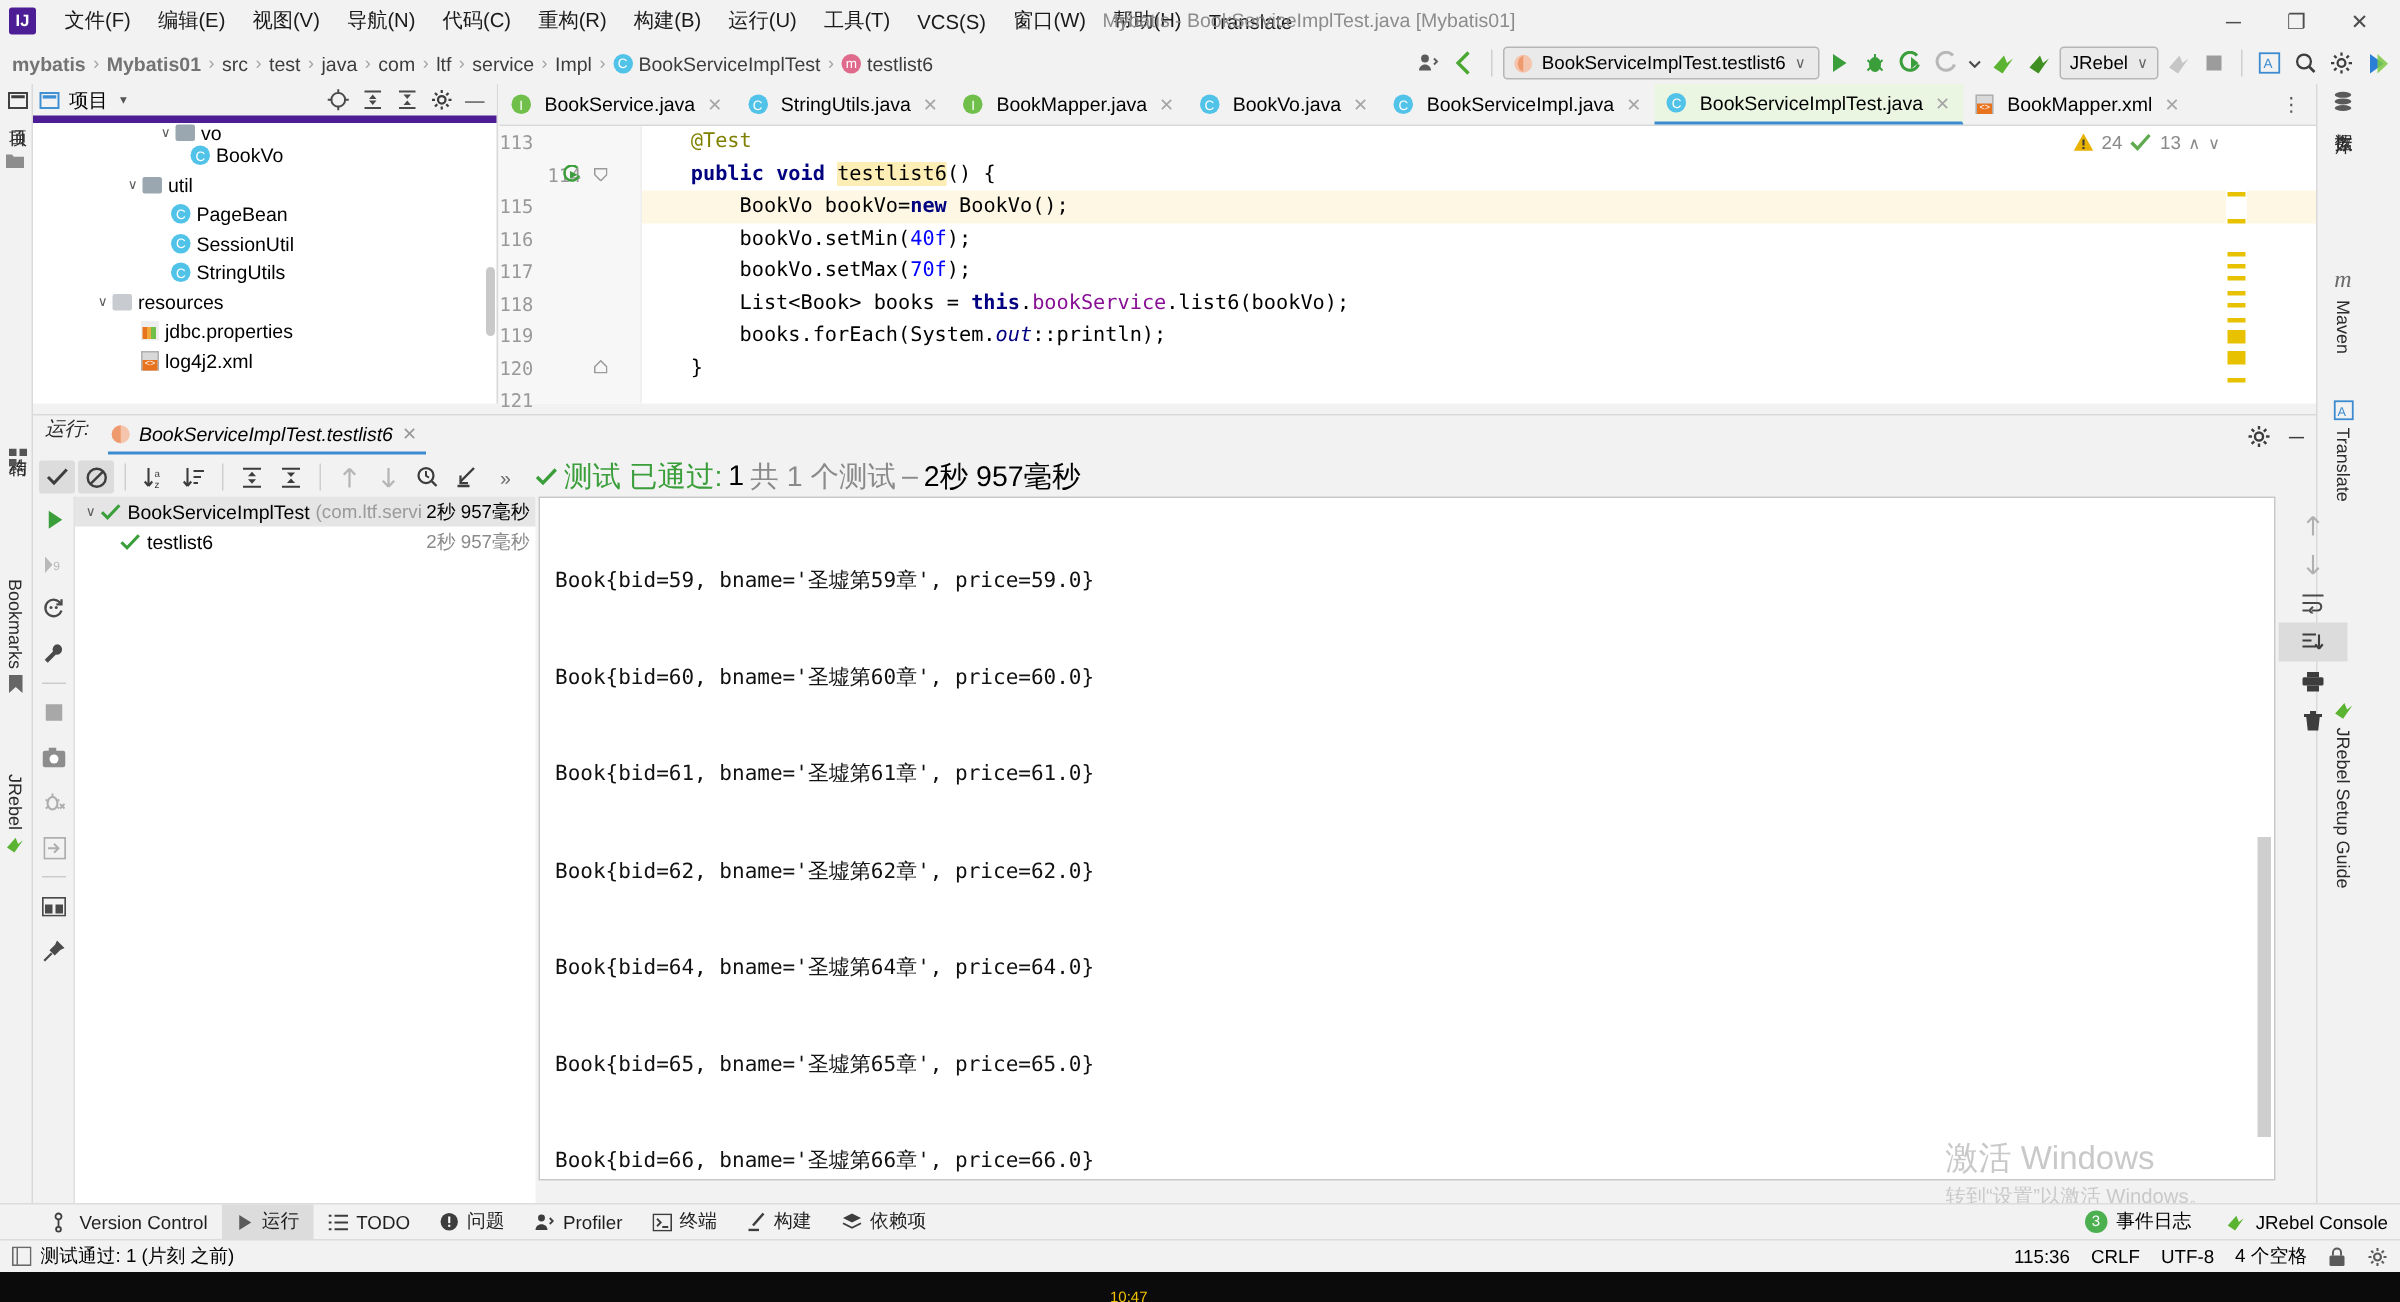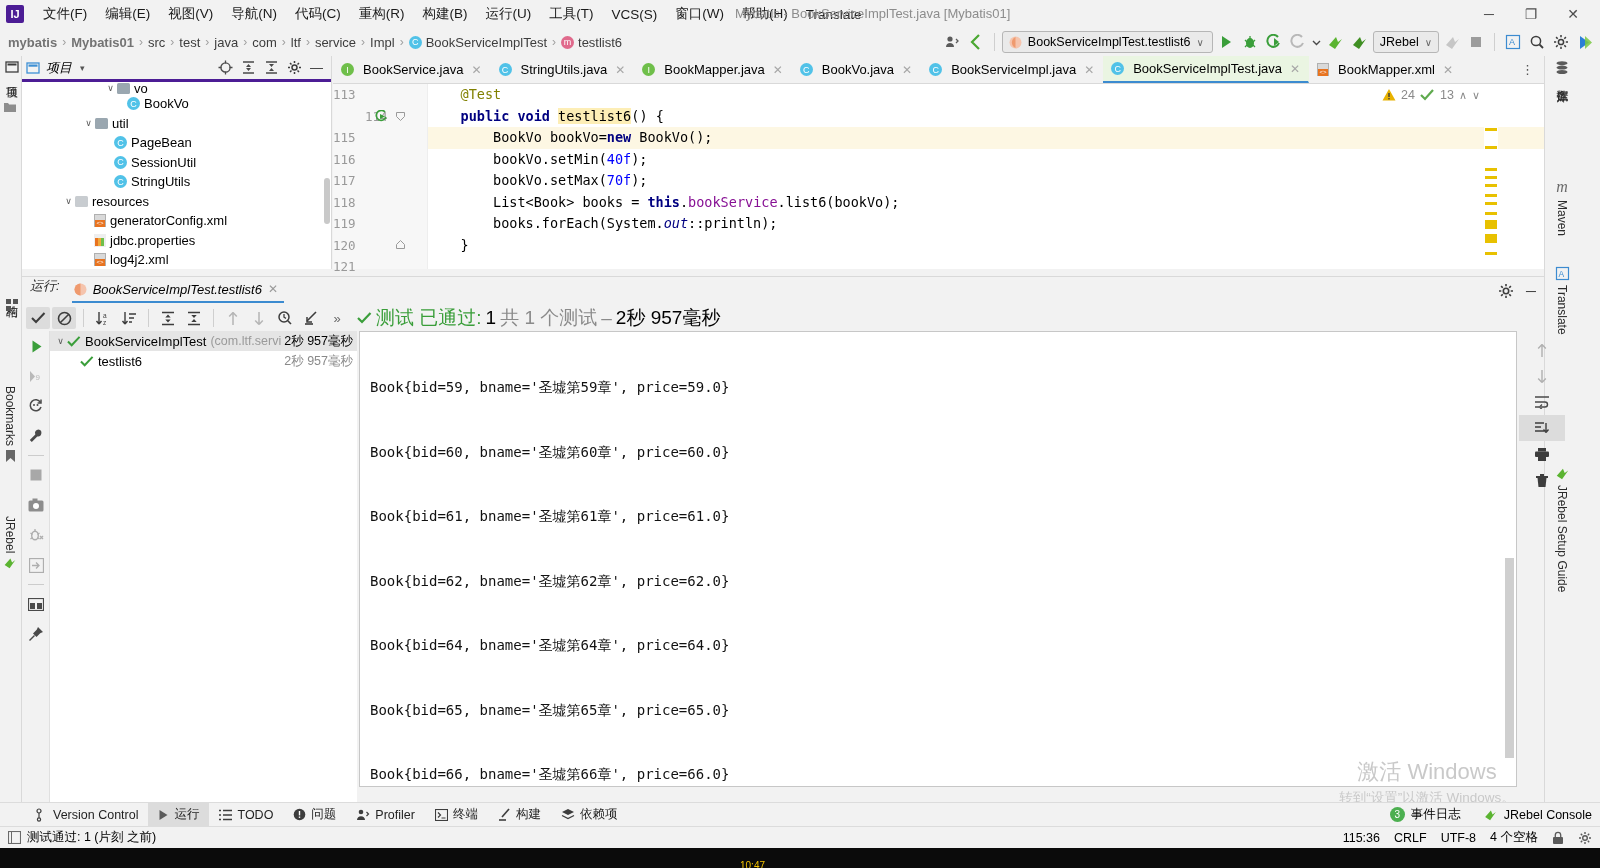--- a/index.html
+++ b/index.html
@@ -60,21 +60,21 @@
   }
   .strip-item { position:absolute; left:3px; display:flex; flex-direction:column; align-items:center; gap:3px; }
 
   
   .project {
     position:absolute; left:22px; top:56px; width:310px; height:213px;
     background:#fff; border-right:1px solid #d9d9d9;
   }
   .project-header {
     height:26px; background:#f2f2f2; display:flex; align-items:center;
-    padding:0 4px; border-bottom:3px solid #4c1d95;font-style:italic;
+    padding:0 4px; border-bottom:5px solid #4c1d95;
   }
   .proj-title { font-size:13px; margin-left:6px; }
   .tree { position:relative; height:186px; overflow:hidden; font-size:13px; }
   .trow { display:flex; align-items:center; height:19.5px; white-space:nowrap; }
   .ic-c, .ic-i {
     width:13px; height:13px; border-radius:50%; color:#fff; font-size:9px;
     display:inline-flex; align-items:center; justify-content:center; margin-right:4px; flex:none;
   }
   .ic-c { background:#51c2e8; }
   .ic-i { background:#6fbf4a; }
@@ -214,21 +214,21 @@
   }
   .console-right {
     position:absolute; left:1497px; top:54px; width:46px; height:482px;
   }
   .cr-btn { width:46px; height:26px; display:flex; align-items:center; justify-content:center; color:#4a4a4a; }
   .cr-btn.on { background:#dcdcdc; }
   .cr-btn.dim { color:#b9b9b9; }
 
   
   .watermark {
-    position:absolute; left:1297px; top:757px; width:260px; text-align:center;
+    position:absolute; left:1297px; top:757px; width:260px; text-align:left;
     color:#c9c9c9; pointer-events:none;
   }
   .wm1 { font-size:22px; }
   .wm2 { font-size:13.5px; margin-top:2px; }
   .csdn {
     position:absolute; left:1245px; top:826px; font-size:20px; color:#cfcfcf;
     letter-spacing:1px; pointer-events:none;
   }
 
   
@@ -497,24 +497,20 @@
       <div class="trow" style="padding-left:92px;">
         <span class="ic-c">C</span>
         <span>StringUtils</span>
       </div>
       <div class="trow" style="padding-left:40px;">
         <span class="chev">∨</span>
         <span class="folder res"></span>
         <span>resources</span>
       </div>
       <div class="trow" style="padding-left:72px;">
-        <span class="xmlicon"></span>
-        <span>generatorConfig.xml</span>
-      </div>
-      <div class="trow" style="padding-left:72px;">
         <span class="propicon"></span>
         <span>jdbc.properties</span>
       </div>
       <div class="trow" style="padding-left:72px;">
         <span class="xmlicon"></span>
         <span>log4j2.xml</span>
       </div>
       <div class="proj-scroll"></div>
     </div>
   </div>

